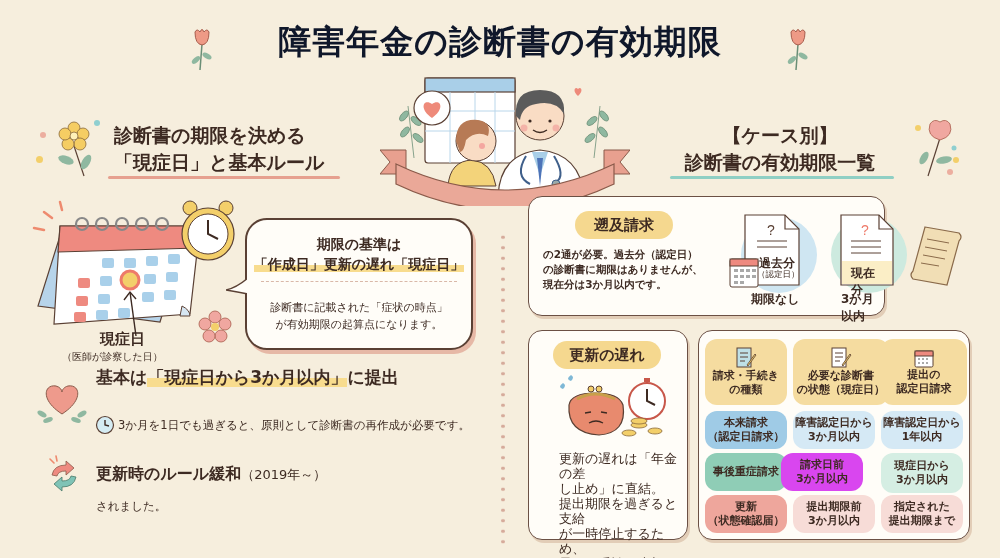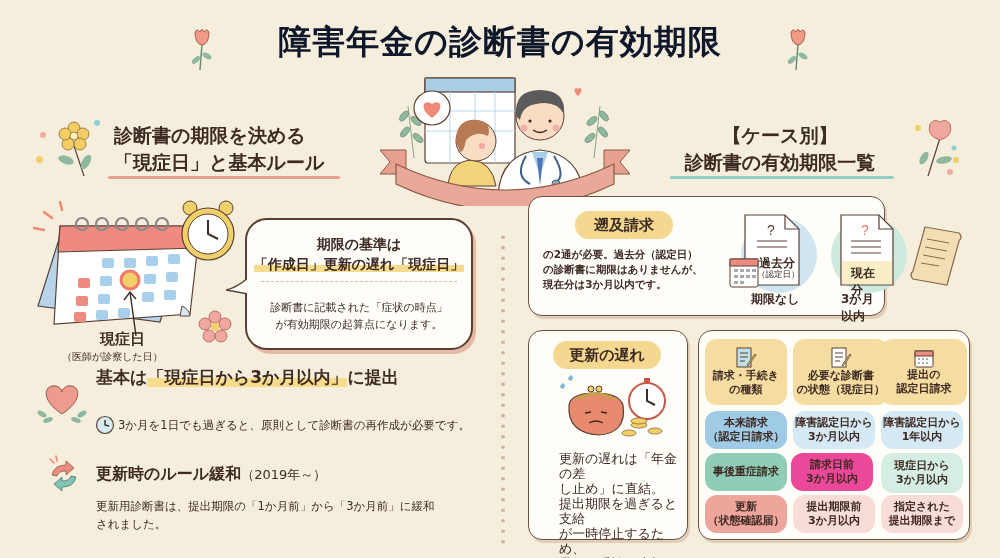--- a/index.html
+++ b/index.html
@@ -220,21 +220,20 @@
 <svg class="abs" style="left:44px;top:455px" width="40" height="40" viewBox="0 0 40 40">
     <g stroke="#ee8a6e" stroke-width="1.6" stroke-linecap="round">
       <line x1="6" y1="4" x2="10" y2="8"></line>
       <line x1="12" y1="1" x2="13" y2="6"></line>
     </g>
     <path d="M8 20 Q10 10 22 10 L22 6 L30 13 L22 20 L22 16 Q14 16 13 21Z" fill="#ee8a80" stroke="#8a5a4a" stroke-width="0.8"></path>
     <path d="M32 22 Q30 32 18 32 L18 36 L10 29 L18 22 L18 26 Q26 26 27 21Z" fill="#7fc3b6" stroke="#4a7a6a" stroke-width="0.8"></path>
   </svg>
 <div class="abs" style="left:96px;top:464px;font-size:16px;font-weight:bold;white-space:nowrap"><span>更新時のルール緩和</span><span style="font-weight:normal;font-size:13px">（2019年～）</span></div>
 <div class="abs" style="left:96px;top:497px;font-size:11.5px;line-height:18px">
-  <div>更新用診断書は、提出期限の「1か月前」から「3か月前」に緩和</div>
   <div>されました。</div>
 </div>
 
 <div class="abs sep"></div>
 
 <div class="abs card" style="left:528px;top:196px;width:357px;height:120px">
   <div class="abs pill" style="left:46px;top:14px;width:98px;height:28px;line-height:28px;font-size:15px">遡及請求</div>
   <div class="abs" style="left:14px;top:50px;font-size:10.5px;line-height:15px;font-weight:bold">
     <div>の2通が必要。過去分（認定日）</div>
     <div>の診断書に期限はありませんが、</div>
@@ -378,21 +377,21 @@
       <div>3か月以内</div>
     </div>
   <div class="abs cell" style="left:182px;top:80px;width:82px;height:38px;background:#d5e9f5">
       <div>障害認定日から</div>
       <div>1年以内</div>
     </div>
 
   <div class="abs cell" style="left:6px;top:122px;width:82px;height:38px;background:#8fcdb6">
       <div>事後重症請求</div>
     </div>
-  <div class="abs cell" style="left:92px;top:122px;width:82px;height:38px;background:#ec4899">
+  <div class="abs cell" style="left:82px;top:122px;width:82px;height:38px;background:#d946ef">
       <div>請求日前</div>
       <div>3か月以内</div>
     </div>
   <div class="abs cell" style="left:182px;top:122px;width:82px;height:40px;background:#d5eee3">
       <div>現症日から</div>
       <div>3か月以内</div>
     </div>
 
   <div class="abs cell" style="left:6px;top:164px;width:82px;height:38px;background:#eea69c">
       <div>更新</div>

